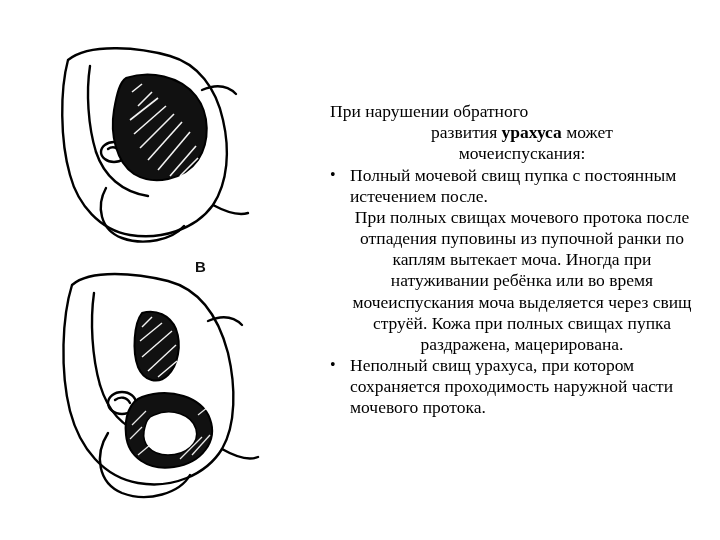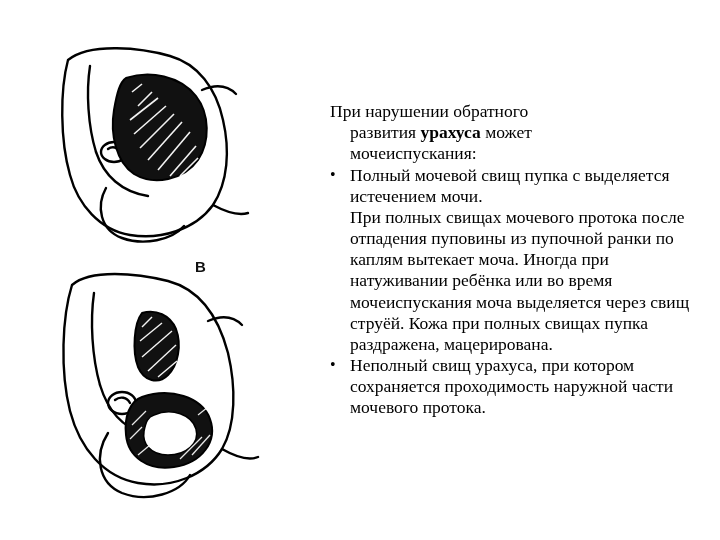--- a/index.html
+++ b/index.html
@@ -66,20 +66,21 @@
     margin: 0 0 0 0;
     text-indent: 0;
     padding-left: 28px;
   }
   .para.lead {
     padding-left: 28px;
     text-indent: -20px;
   }
   .para.cont {
     padding-left: 28px;
+    text-align: center;
   }
   .bullet-row {
     display: flex;
     align-items: flex-start;
     padding-left: 8px;
   }
   .bullet-mark {
     width: 20px;
     flex: 0 0 20px;
     text-align: left;
@@ -193,21 +194,21 @@
     <div class="para cont">
       <span>развития </span><b class="term">урахуса</b><span> может</span>
     </div>
 
     <div class="para cont">
       <span>мочеиспускания:</span>
     </div>
 
     <div class="bullet-row">
       <span class="bullet-mark">•</span>
-      <span class="bullet-text">Полный мочевой свищ пупка с выделяется истечением мочи.</span>
+      <span class="bullet-text">Полный мочевой свищ пупка с постоянным истечением после.</span>
     </div>
 
     <div class="para cont">
       <span>При полных свищах мочевого протока после отпадения пуповины из пупочной ранки по каплям вытекает моча. Иногда при натуживании ребёнка или во время мочеиспускания моча выделяется через свищ струёй. Кожа при полных свищах пупка раздражена, мацерирована.</span>
     </div>
 
     <div class="bullet-row">
       <span class="bullet-mark">•</span>
       <span class="bullet-text">Неполный свищ урахуса, при котором сохраняется проходимость наружной части мочевого протока.</span>
     </div>

